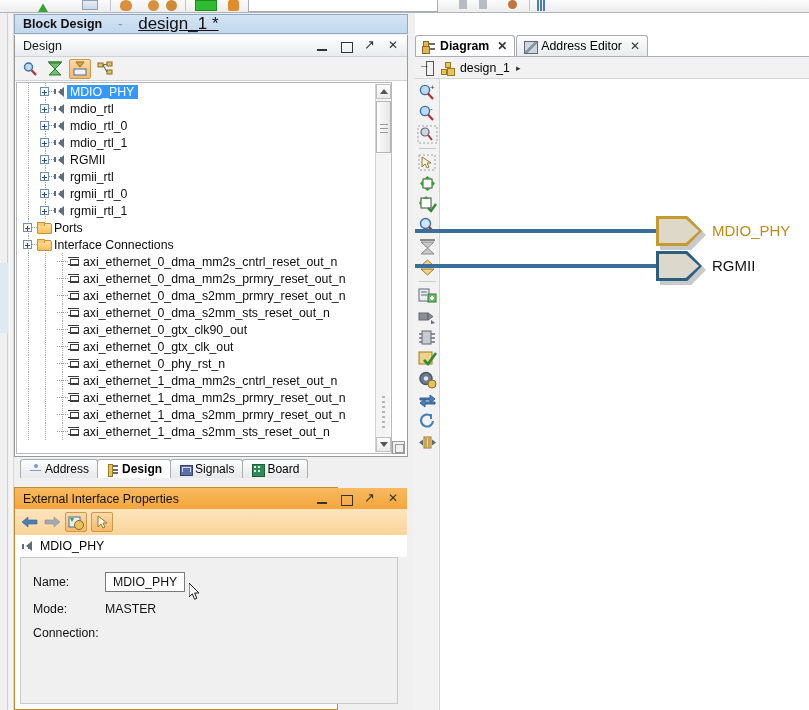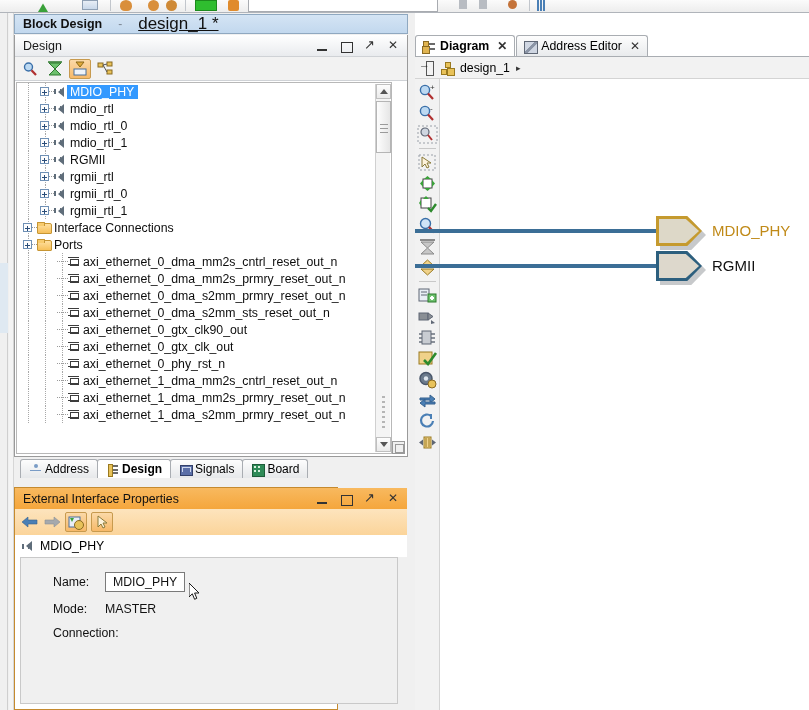--- a/index.html
+++ b/index.html
@@ -252,21 +252,21 @@
   }
   .eip-body {
     position: absolute; left: 5px; top: 69px; width: 378px; height: 147px;
     background: #f0f0f0; border: 1px solid #c9c9c9;
   }
   .prop-grid {
     position: absolute; left: 12px; top: 14px;
     display: grid; grid-template-columns: 72px auto; row-gap: 10px; align-items: center;
     font-size: 12.3px;
   }
-  .prop-label { color: #111; margin-left: 20px; }
+  .prop-label { color: #111; }
   .val-box {
     display: inline-flex; align-items: center; height: 20px; padding: 0 7px;
     background: #ffffff; border: 1px solid #7a7a7a; font-size: 12.3px; color: #111;
   }
   .val-plain { color: #111; }
   .conn-box {
     display: inline-flex; align-items: center; gap: 6px; height: 21px; padding: 0 7px 0 5px;
     background: #ffffff; border: 1px solid #7a7a7a; font-size: 12.3px; color: #111;
   }
   .conn-ic { width: 13px; height: 9px; position: relative; flex:0 0 auto; }
@@ -520,29 +520,29 @@
             <div class="dashline"></div>
             <span class="ic-iface"></span>
             <span class="lbl">rgmii_rtl_1</span>
           </div>
           <div class="trow">
             <div class="guide" style="left: 11px;"></div>
             <div style="flex: 0 0 auto; width: 6px; height: 1px;"></div>
             <div class="expander plus"></div>
             <div class="dashline"></div>
             <span class="ic-folder"></span>
-            <span class="lbl">Interface Connections</span>
+            <span class="lbl">Ports</span>
           </div>
           <div class="trow">
             <div class="guide" style="left: 11px;"></div>
             <div style="flex: 0 0 auto; width: 6px; height: 1px;"></div>
             <div class="expander plus"></div>
             <div class="dashline"></div>
             <span class="ic-folder"></span>
-            <span class="lbl">Ports</span>
+            <span class="lbl">Interface Connections</span>
           </div>
           <div class="trow">
             <div class="guide" style="left: 11px;"></div>
             <div class="guide" style="left: 28px;"></div>
             <div class="guide" style="left: 45px;"></div>
             <div style="flex: 0 0 auto; width: 40px; height: 1px;"></div>
             <div class="dashline" style="width: 11px;"></div>
             <span class="ic-net"></span>
             <span class="lbl">axi_ethernet_0_dma_mm2s_cntrl_reset_out_n</span>
           </div>
@@ -619,20 +619,29 @@
             <span class="lbl">axi_ethernet_1_dma_mm2s_prmry_reset_out_n</span>
           </div>
           <div class="trow">
             <div class="guide" style="left: 11px;"></div>
             <div class="guide" style="left: 28px;"></div>
             <div class="guide" style="left: 45px;"></div>
             <div style="flex: 0 0 auto; width: 40px; height: 1px;"></div>
             <div class="dashline" style="width: 11px;"></div>
             <span class="ic-net"></span>
             <span class="lbl">axi_ethernet_1_dma_s2mm_prmry_reset_out_n</span>
+          </div>
+          <div class="trow">
+            <div class="guide" style="left: 11px;"></div>
+            <div class="guide" style="left: 28px;"></div>
+            <div class="guide" style="left: 45px;"></div>
+            <div style="flex: 0 0 auto; width: 40px; height: 1px;"></div>
+            <div class="dashline" style="width: 11px;"></div>
+            <span class="ic-net"></span>
+            <span class="lbl">axi_ethernet_1_dma_s2mm_sts_reset_out_n</span>
           </div>
         </div>
 
       <div class="vscroll">
         <div class="vs-btn up">
             <div class="vs-arrow up"></div>
           </div>
         <div class="vs-thumb">
           <div class="vs-grip" style="top:22px;"></div>
           <div class="vs-grip" style="top:26px;"></div>

